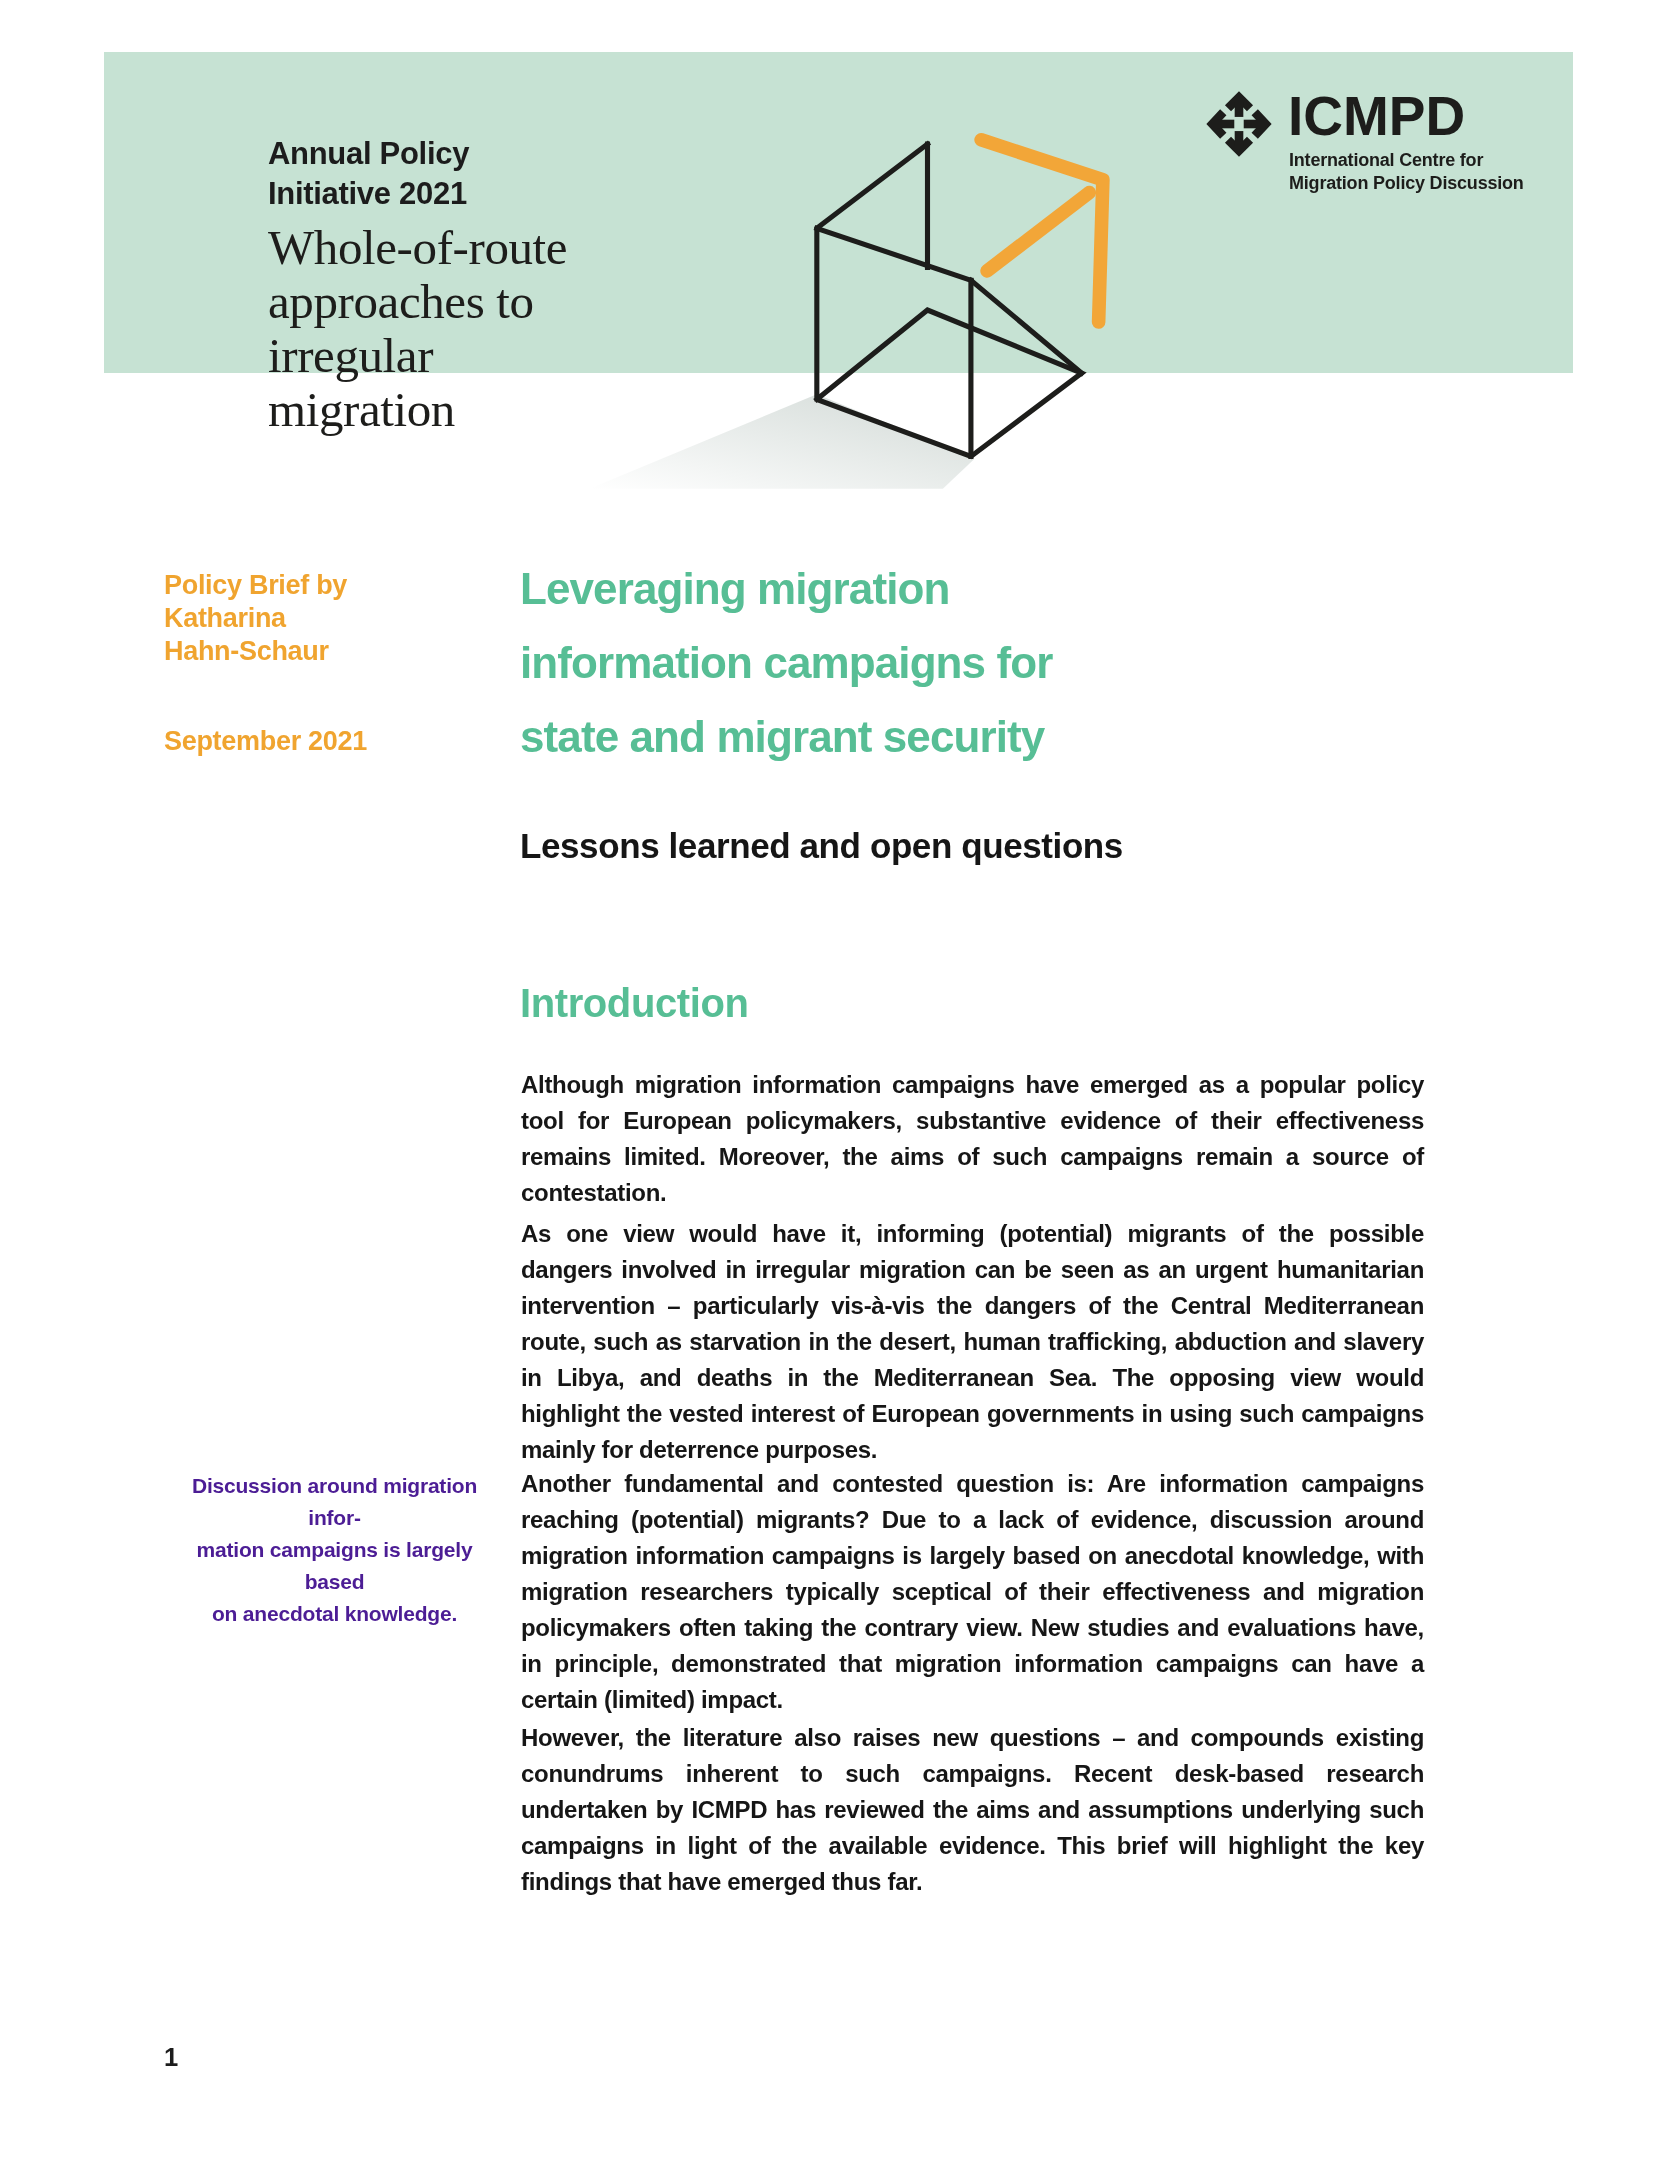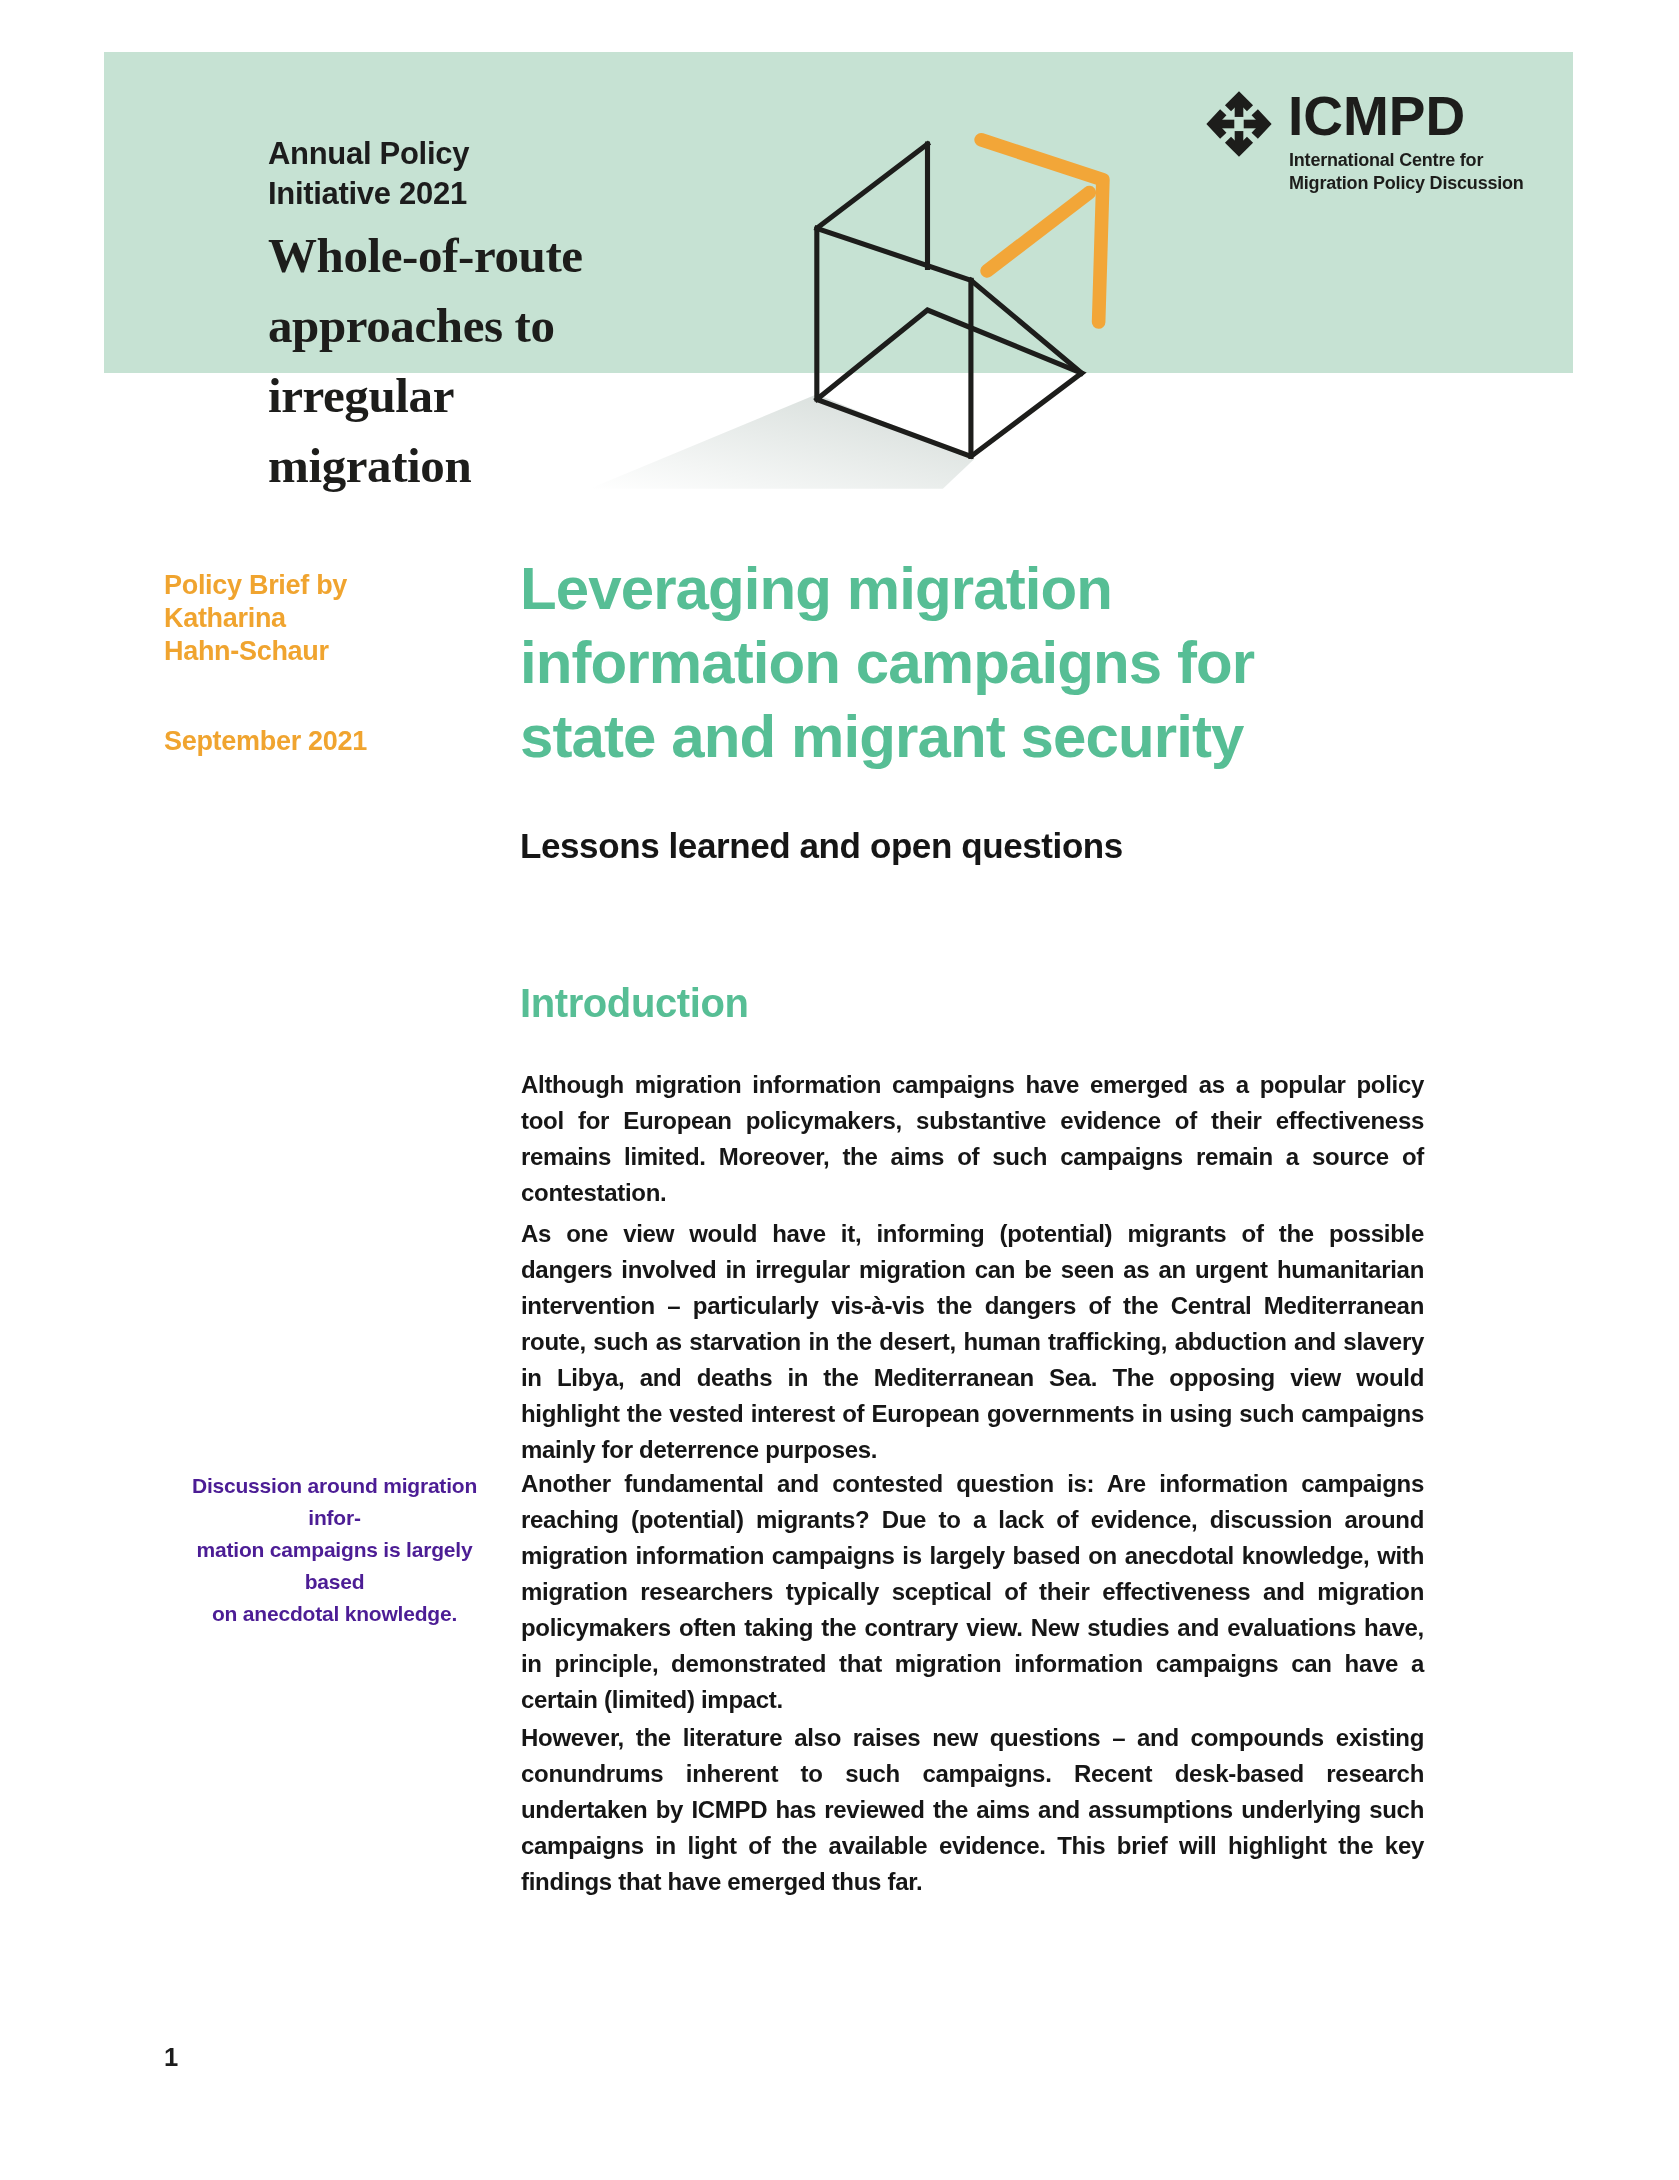--- a/index.html
+++ b/index.html
@@ -16,21 +16,21 @@
     background:#C6E2D3;
   }
   .eyebrow{
     position:absolute;left:164px;top:82px;
     font-size:31px;font-weight:700;line-height:40px;
     color:#1c1c1c;white-space:pre-line;letter-spacing:-0.3px;
   }
   .report-title{
     position:absolute;left:164px;top:169px;
     font-family:"Liberation Serif",serif;
-    font-size:49px;font-weight:700;line-height:70px;
+    font-size:49px;font-weight:400;line-height:54px;
     color:#1d1d1b;white-space:pre-line;letter-spacing:-0.4px;
   }
   .cube-svg{position:absolute;left:477px;top:51px;width:630px;height:386px;}
   .logo{position:absolute;left:1199px;top:73px;width:358px;}
   .logo-icon{position:absolute;left:0;top:1.7px;width:80px;height:66px;}
   .logo-word{
     position:absolute;left:89px;top:-5.1px;
     font-size:55px;font-weight:800;letter-spacing:0px;color:#1d1d1b;
   }
   .logo-sub{
@@ -42,21 +42,21 @@
     position:absolute;left:164px;top:569px;
     font-size:27px;font-weight:700;line-height:33px;
     color:#F0A42F;white-space:pre-line;letter-spacing:-0.3px;
   }
   .pub-date{
     position:absolute;left:164px;top:726px;
     font-size:27px;font-weight:700;color:#F0A42F;letter-spacing:-0.3px;text-align:center;
   }
   .article-title{
     position:absolute;left:520px;top:552px;
-    font-size:60px;font-weight:700;line-height:74px;
+    font-size:44px;font-weight:700;line-height:74px;
     color:#57BE95;white-space:pre-line;letter-spacing:-0.9px;
   }
   .article-subtitle{
     position:absolute;left:520px;top:826px;
     font-size:35px;font-weight:700;color:#161616;letter-spacing:-0.4px;
   }
   .section-heading{
     position:absolute;left:520px;top:981px;
     font-size:40px;font-weight:700;color:#57BE95;letter-spacing:-0.4px;
   }

